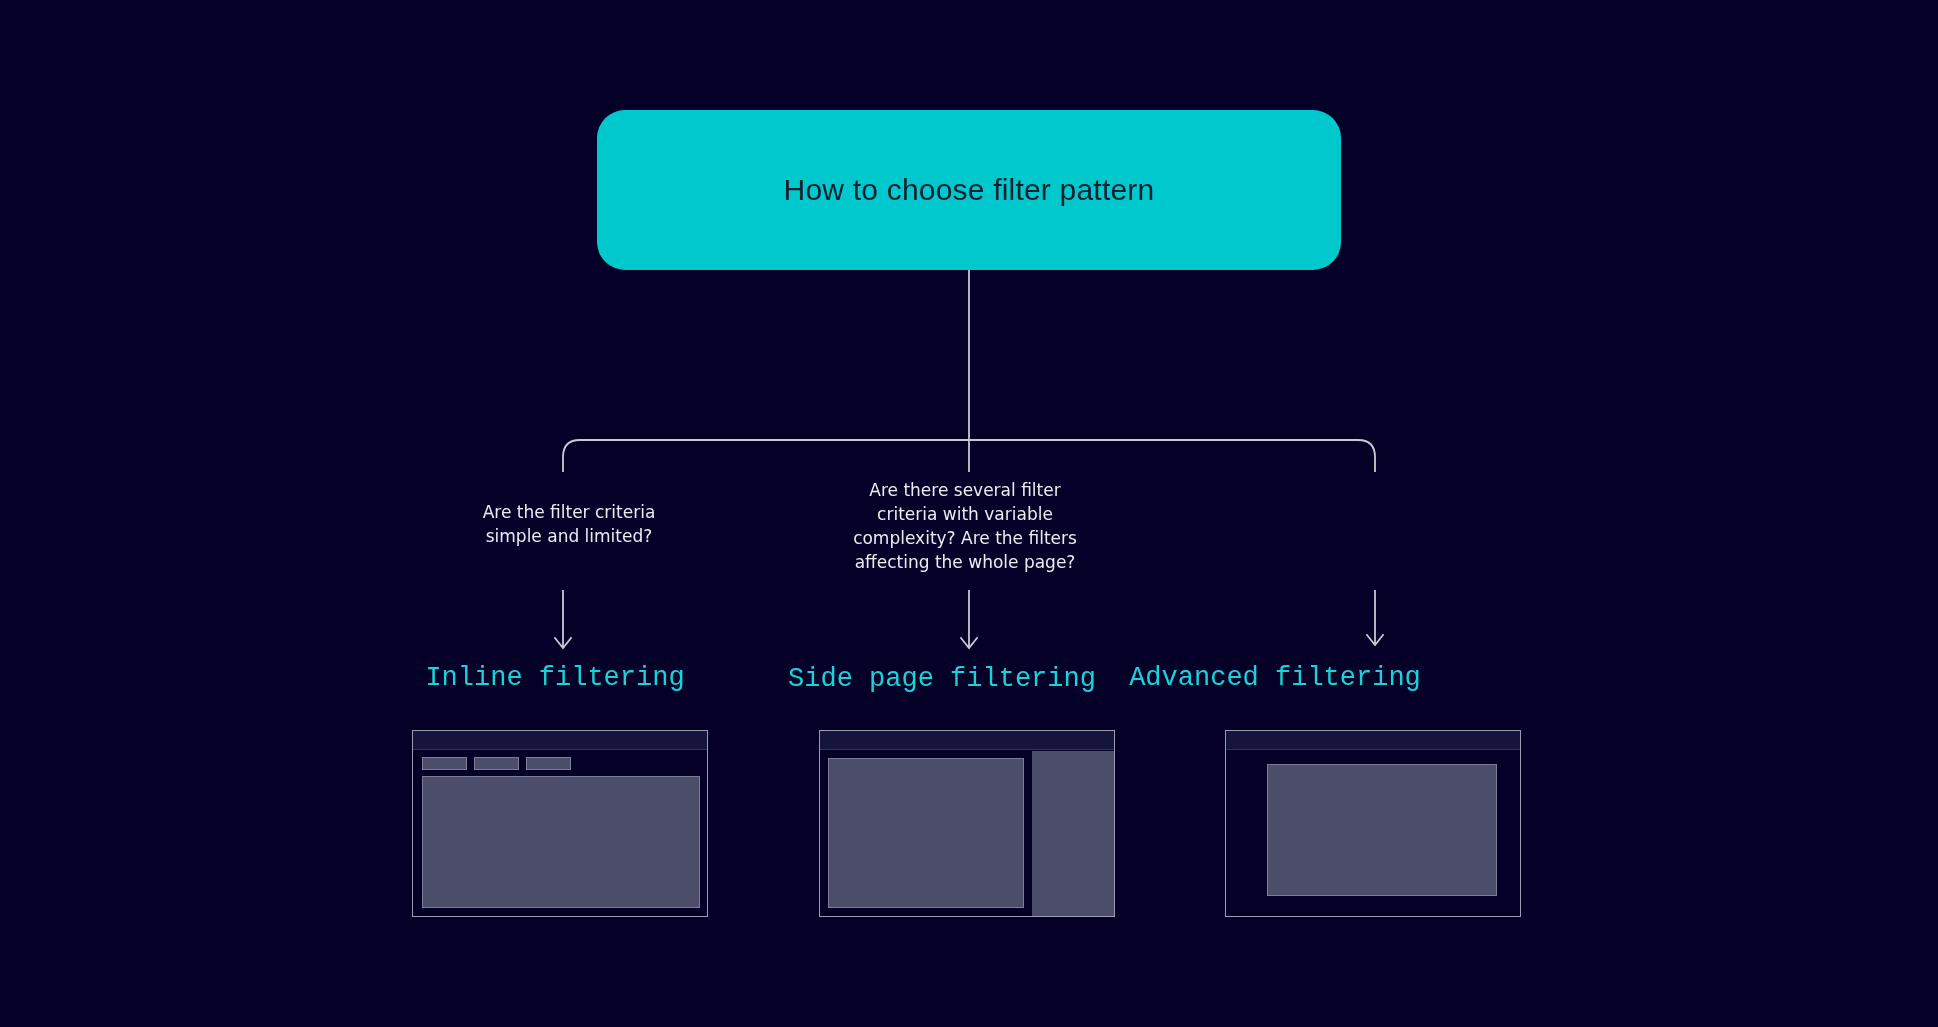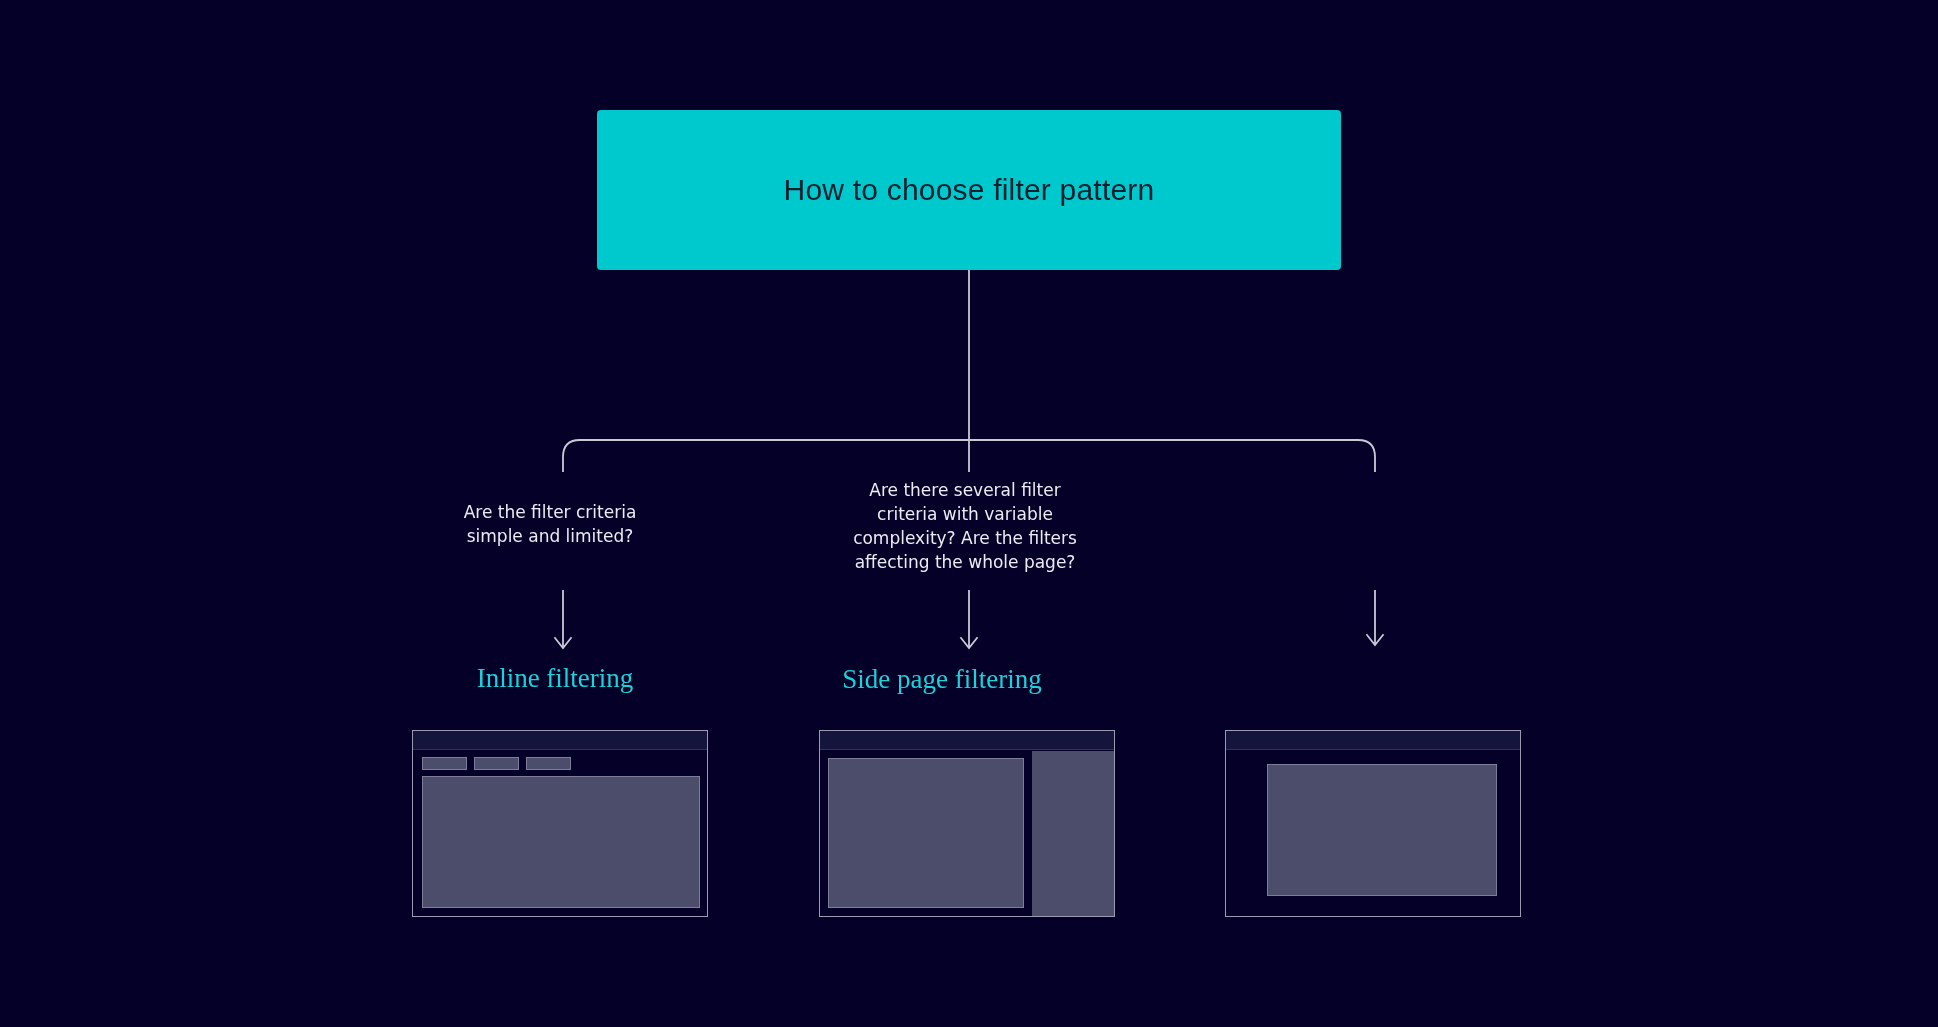--- a/index.html
+++ b/index.html
@@ -7,45 +7,45 @@
     width:1938px;height:1027px;
     background:#040028;
     font-family:"DejaVu Sans",sans-serif;
     overflow:hidden;position:relative;
   }
   .stage{position:absolute;inset:0;}
 
   
   .title-box{
     position:absolute;left:597px;top:110px;width:744px;height:160px;
-    background:#00c9ce;border-radius:4px;
+    background:#00c9ce;border-radius:28px;
     display:flex;align-items:center;justify-content:center;text-align:right;
   }
   .title-box .title-text{
     color:#0d2030;font-size:30px;font-family:"Liberation Sans",sans-serif;
     letter-spacing:.2px;
   }
 
   
   .connectors{position:absolute;left:0;top:0;width:1938px;height:1027px;pointer-events:none;}
 
   
   .question{
     position:absolute;text-align:center;color:#eceaf2;
     font-size:17px;line-height:1.42;
     font-family:"DejaVu Sans",sans-serif;
   }
-  .q1{left:400px;top:500px;width:300px;}
+  .q1{left:419px;top:500px;width:300px;}
   .q2{left:820px;top:478px;width:290px;}
   .q3{left:1200px;top:475px;width:320px;}
 
   
   .result-label{
     position:absolute;text-align:center;color:#1ad3d8;
-    font-size:27px;font-family:Liberation Serif, serif;
+    font-size:27px;font-family:Liberation Mono, monospace;
   }
   .r1{left:340px;top:663px;width:430px;}
   .r2{left:727px;top:664px;width:430px;}
   .r3{left:1060px;top:663px;width:430px;}
 
   
   .thumb{
     position:absolute;top:730px;width:296px;height:187px;
     border:1.5px solid #9a9ab0;background:#040028;box-sizing:border-box;
   }
@@ -119,18 +119,19 @@
 criteria with variable
 complexity? Are the filters
 affecting the whole page?</div>
   <div class="result-label r2">Side page filtering</div>
   <div class="thumb t2">
     <div class="thumb-header"></div>
     <div class="panel main"></div>
     <div class="panel side"></div>
   </div>
 
+  <div class="result-label r3">Advanced filtering</div>
   <div class="thumb t3">
     <div class="thumb-header"></div>
     <div class="panel modal"></div>
   </div>
 
 </div>
 
 </body></html>

